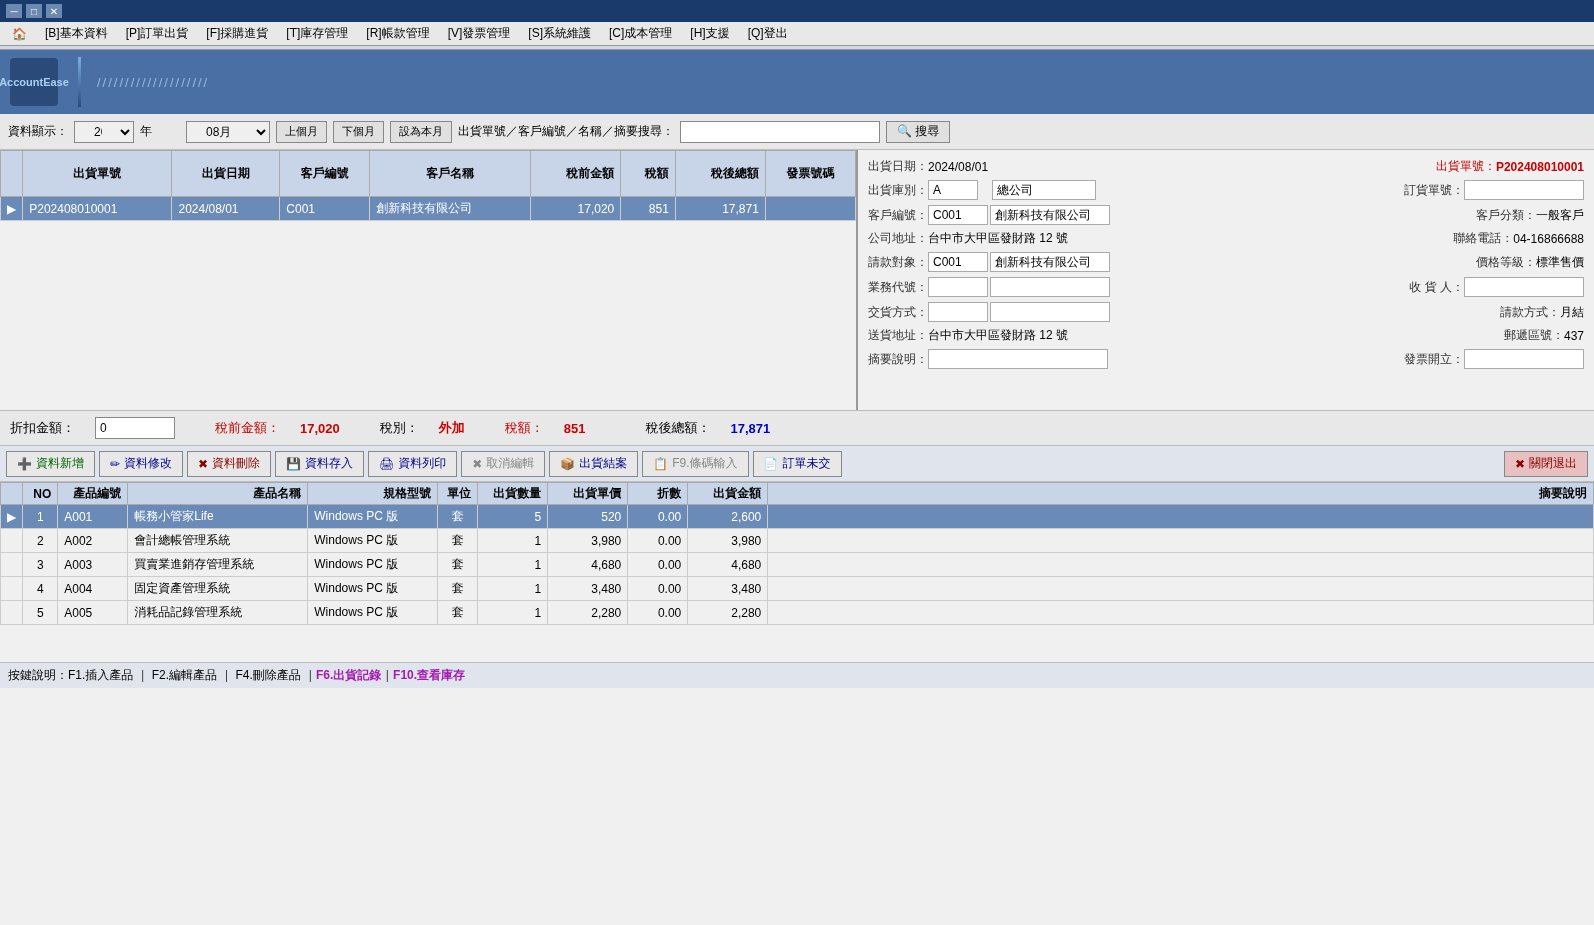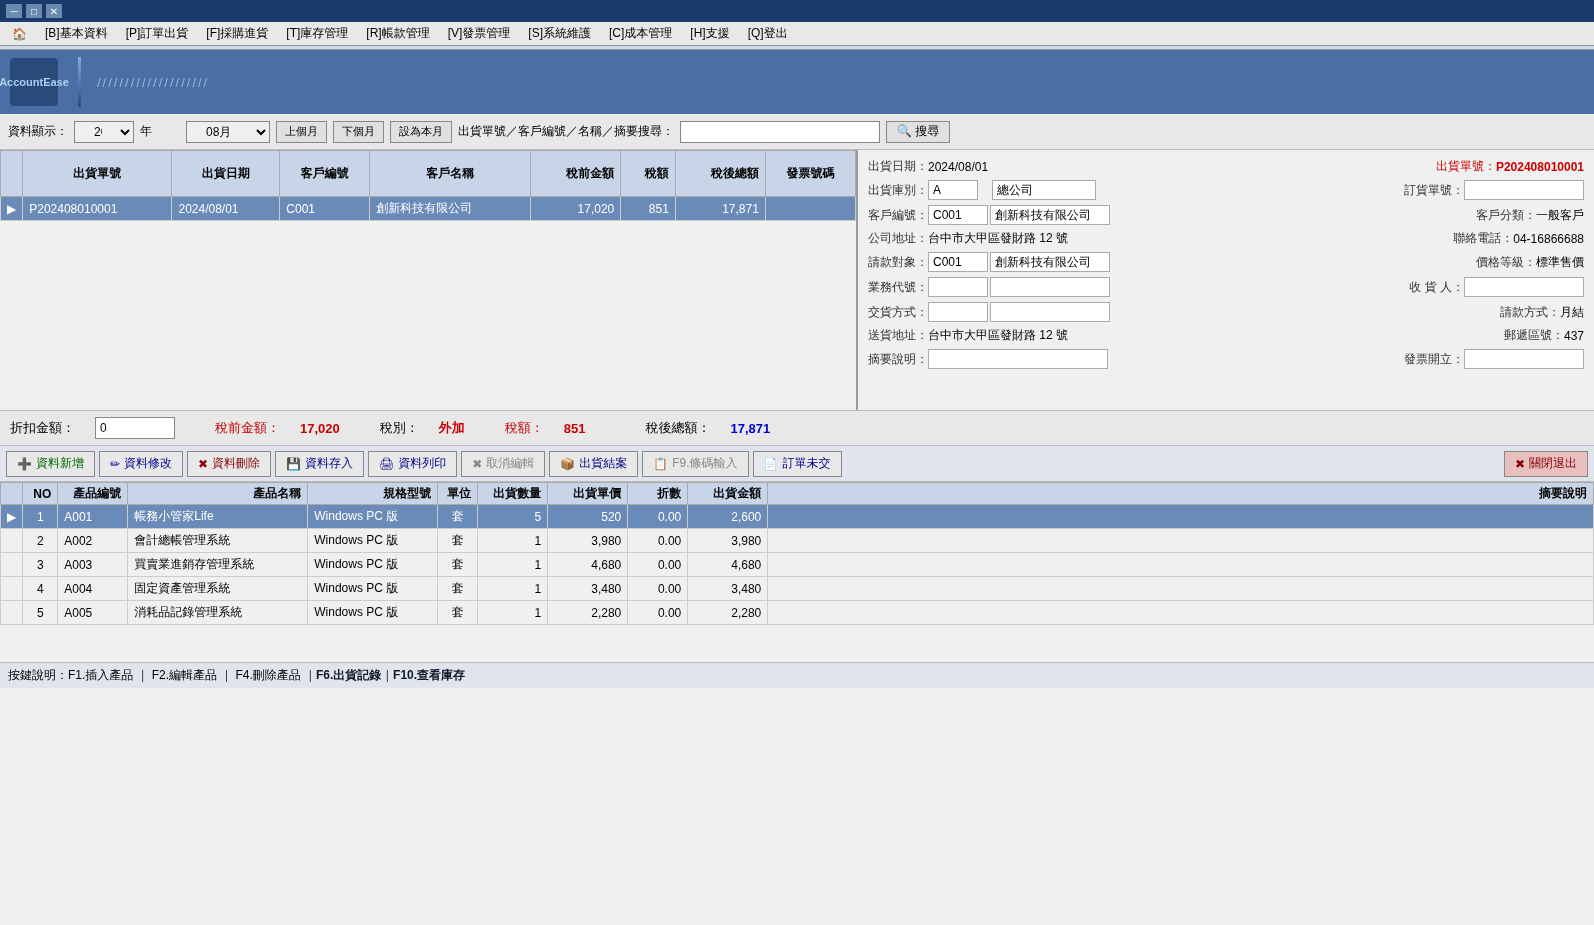--- a/index.html
+++ b/index.html
@@ -58,21 +58,21 @@
     #product-table-container { height: 180px; overflow: hidden; }
     #product-table { width: 100%; border-collapse: collapse; }
     #product-table th { background: #c8d4e8; border: 1px solid #aaa; padding: 2px 6px; font-size: 12px; text-align: right; height: 16px; }
     #product-table td { border: 1px solid #ccc; padding: 2px 6px; font-size: 12px; height: 24px; }
     .product-row-selected { background: #6a8ab8; color: #fff; }
     .text-right { text-align: right; }
     .text-center { text-align: center; }
 
     
     #status-bar { background: #e0e4ec; height: 26px; display: flex; align-items: center; padding: 0 8px; border-top: 1px solid #bbb; font-size: 12px; }
-    .status-highlight { color: #0f172a; font-weight: bold; }
+    .status-highlight { color: #a21caf; font-weight: bold; }
 
     
     #upper-section { display: flex; height: 260px; }
     #left-upper { width: 858px; border-right: 2px solid #999; }
     #right-upper { flex: 1; padding: 8px 10px; font-size: 12px; }
     
     .rrow { display: flex; margin-bottom: 5px; align-items: center; }
     .rlabel { white-space: nowrap; color: #333; }
     .rinput { border: 1px solid #aaa; height: 20px; background: #fff; padding: 0 4px; font-size: 12px; }
     .rval { font-size: 12px; }

